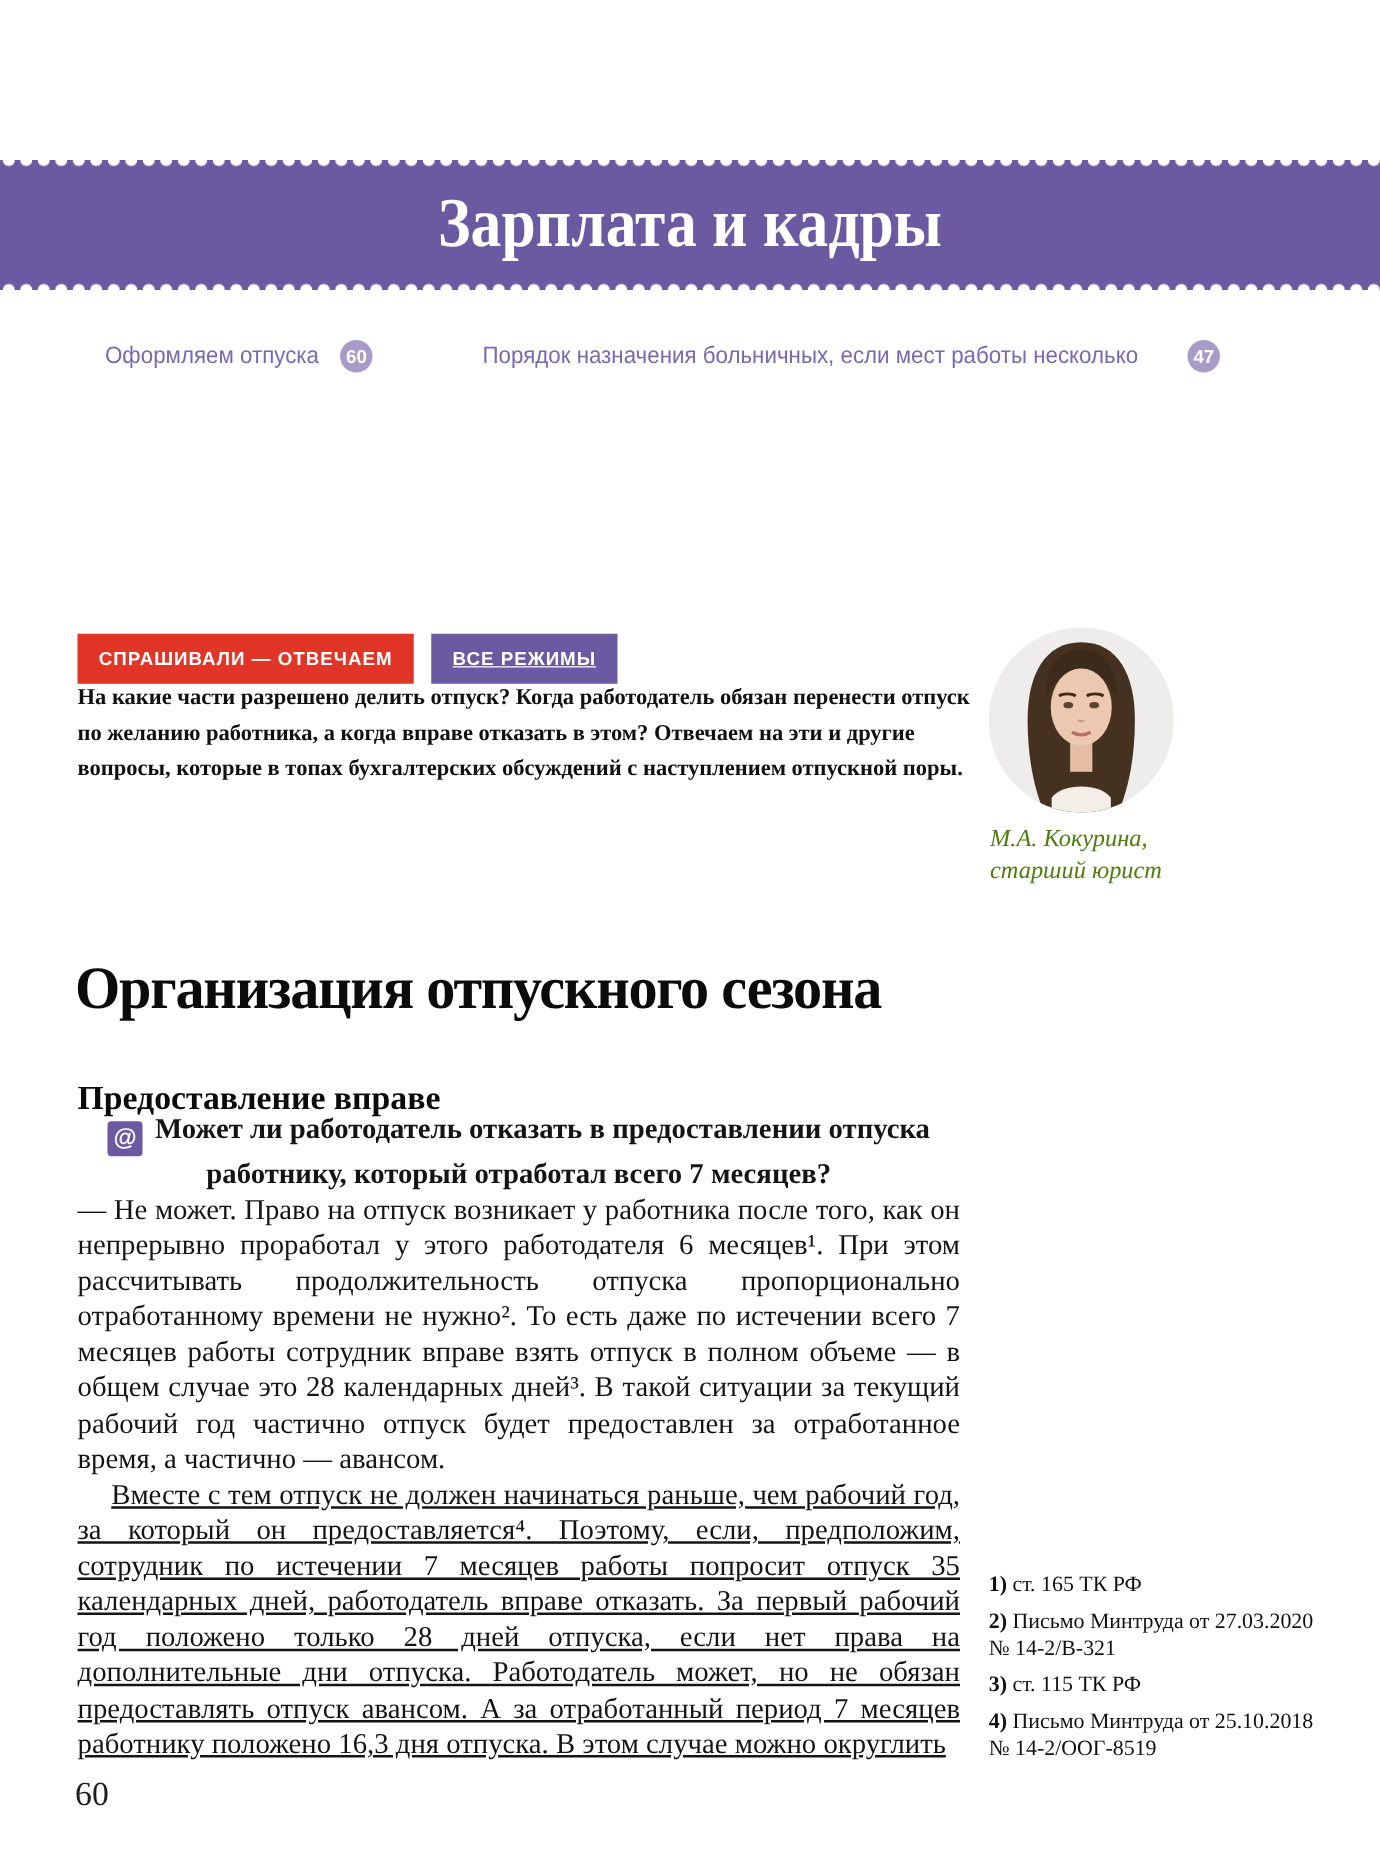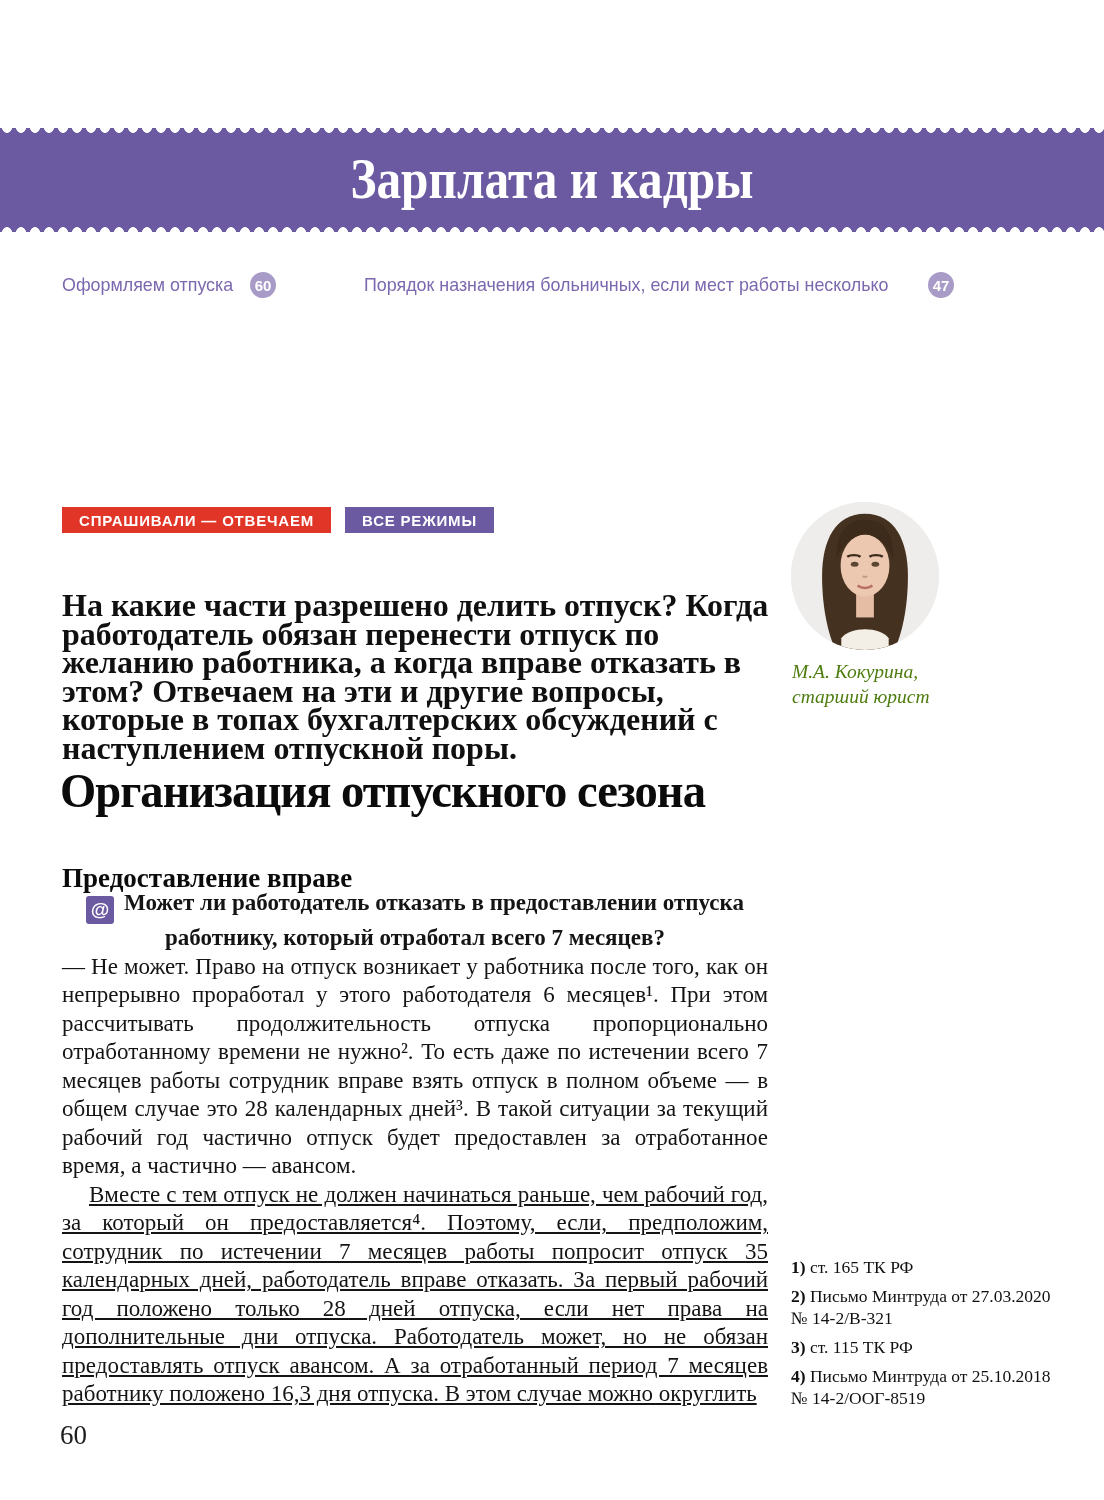--- a/index.html
+++ b/index.html
@@ -43,58 +43,57 @@
   }
 
   
   .toc-row {
     position: absolute; top: 272px; left: 62px; right: 40px;
     display: flex; align-items: center;
     font-family: "Liberation Sans", sans-serif;
     font-size: 19px;
     color: #7b68ae;
   }
-  .toc-item { display: flex; align-items: center; cursor: pointer; }
+  .toc-item { display: flex; align-items: center; cursor: pointer; margin-left: 22px; }
   .toc-item + .toc-item { margin-left: 88px; }
   .toc-label { transform: scaleX(0.94); transform-origin: 0 50%; white-space: nowrap; }
   .page-badge {
     width: 26px; height: 26px; margin-left: 6px;
     border-radius: 50%;
     background: #a89bc8;
     color: #ffffff;
     font-family: "Liberation Sans", sans-serif;
     font-weight: bold; font-size: 15px;
     display: flex; align-items: center; justify-content: center;
     flex: 0 0 auto;
   }
 
   
   .tags-row {
     position: absolute; top: 507px; left: 62px;
     display: flex; gap: 14px;
   }
   .tag {
-    height: 26px; padding: 0 17px;
+    height: 16px; padding: 12px 17px;
     display: flex; align-items: center;
     color: #ffffff;
     font-family: "Liberation Sans", sans-serif;
     font-weight: bold; font-size: 15px;
     letter-spacing: 0.8px;
     white-space: nowrap;
   }
   .tag.red    { background: #e13527; }
-  .tag.purple { background: #6b5aa1; }
+  .tag.purple { background: #6b5aa1; text-decoration: underline; }
 
   
   .lead {
     position: absolute; top: 543px; left: 62px; width: 715px;
     font-weight: bold;
-    font-size: 32px; line-height: 28.6px;
+    font-size: 18px; line-height: 28.6px;
     color: #101010;
-    margin-top: 48px;
   }
 
   
   .avatar {
     position: absolute; top: 502px; left: 791px;
     width: 148px; height: 148px;
     border-radius: 50%;
     overflow: hidden;
     background: #eeedeb;
   }

